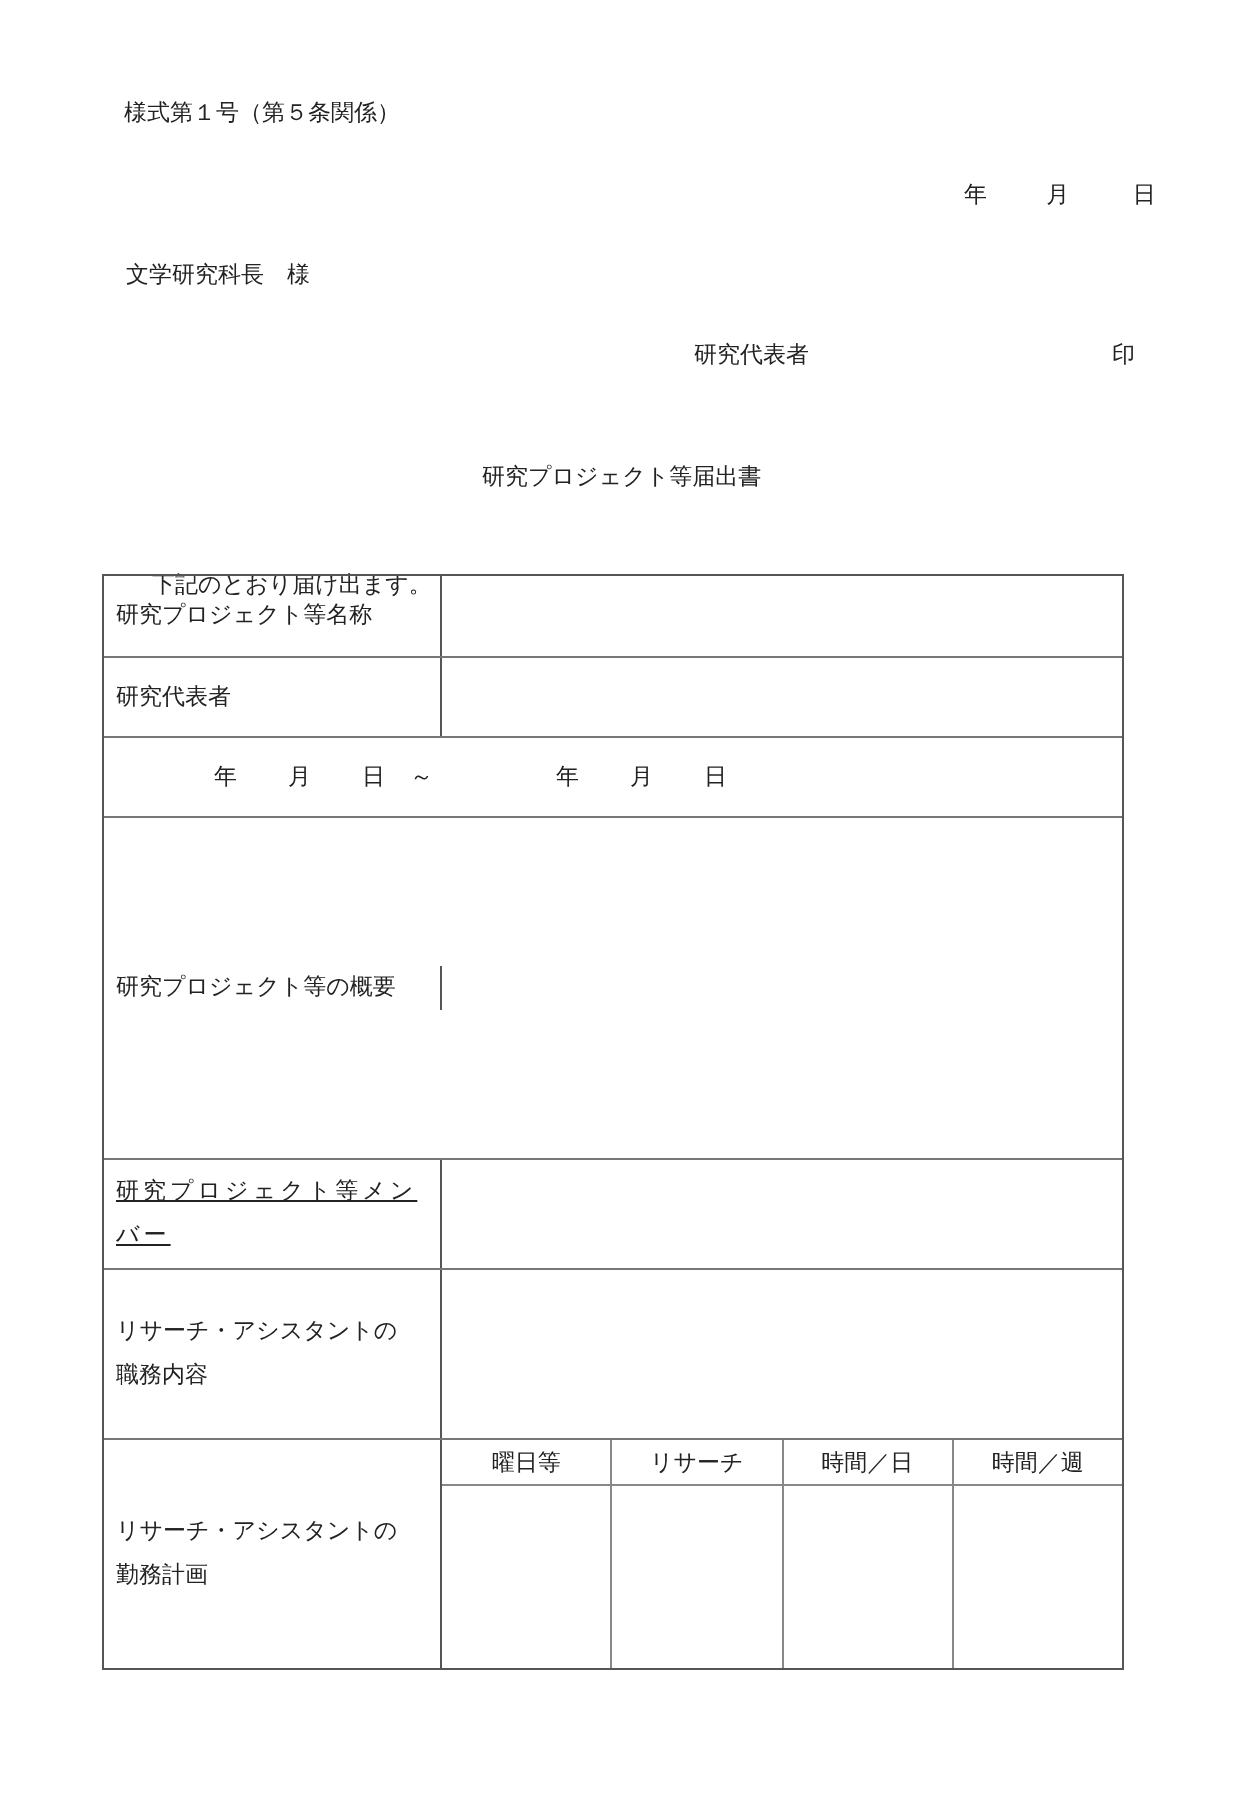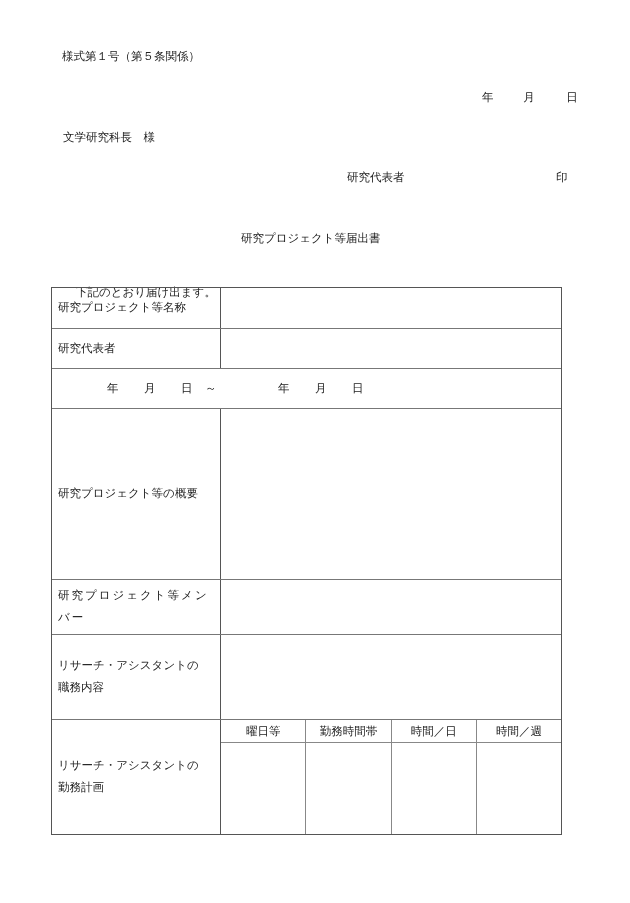--- a/index.html
+++ b/index.html
@@ -20,21 +20,21 @@
   .doc-title { left: 241px; top: 233px; }
   .intro { left: 76px; top: 271px; margin-top: 16px; }
 
   .tbl { position: absolute; left: 51px; top: 287px; width: 511px; border: 1px solid #555; box-sizing: border-box; }
   .row { display: flex; border-top: 1px solid #777; box-sizing: border-box; }
   .row:first-child { border-top: none; }
   .lab { width: 169px; border-right: 1px solid #555; box-sizing: border-box; padding-left: 6px;
          display: flex; align-items: center; line-height: 1.9; }
   .val { flex: 1; position: relative; }
   .r1 { height: 40px; } .r2 { height: 40px; } .r3 { height: 40px; }
-  .r4 { height: 171px; } .r5 { height: 55px; } .r6 { height: 85px; } .r7 { height: 115px; }
+  .r4 { height: 171px; align-items: center; } .r5 { height: 55px; } .r6 { height: 85px; } .r7 { height: 115px; }
 
   .period { position: absolute; top: 0; bottom: 0; left: 0; right: 0; display: flex; align-items: center; }
   .period span { position: absolute; }
 
   .sub { display: flex; flex-direction: column; height: 100%; }
   .sub-head, .sub-body { display: flex; }
   .sub-head { height: 23px; border-bottom: 1px solid #888; box-sizing: border-box; }
   .sub-body { flex: 1; }
   .sc { flex: 1; border-left: 1px solid #888; box-sizing: border-box; display: flex; align-items: center; justify-content: center; }
   .sc:first-child { border-left: none; }
@@ -78,34 +78,34 @@
         <span style="left:263px">月</span>
         <span style="left:300px">日</span>
       </div>
     </div>
   </div>
   <div class="row r4">
     <div class="lab">研究プロジェクト等の概要</div>
     <div class="val"></div>
   </div>
   <div class="row r5">
-    <div class="lab wrap" style="letter-spacing:2px; padding-right:4px;">研究プロジェクト等メンバー</div>
+    <div class="lab wrap" style="letter-spacing:2px; padding-right:4px;text-decoration:underline;">研究プロジェクト等メンバー</div>
     <div class="val"></div>
   </div>
   <div class="row r6">
     <div class="lab wrap" style="padding-right:20px;">リサーチ・アシスタントの職務内容</div>
     <div class="val"></div>
   </div>
   <div class="row r7">
     <div class="lab wrap" style="padding-right:20px;">リサーチ・アシスタントの勤務計画</div>
     <div class="val">
       <div class="sub">
         <div class="sub-head">
           <div class="sc">曜日等</div>
-          <div class="sc">勤務時間帯</div>
+          <div class="sc">リサーチ</div>
           <div class="sc">時間／日</div>
           <div class="sc">時間／週</div>
         </div>
         <div class="sub-body">
           <div class="sc"></div>
           <div class="sc"></div>
           <div class="sc"></div>
           <div class="sc"></div>
         </div>
       </div>

